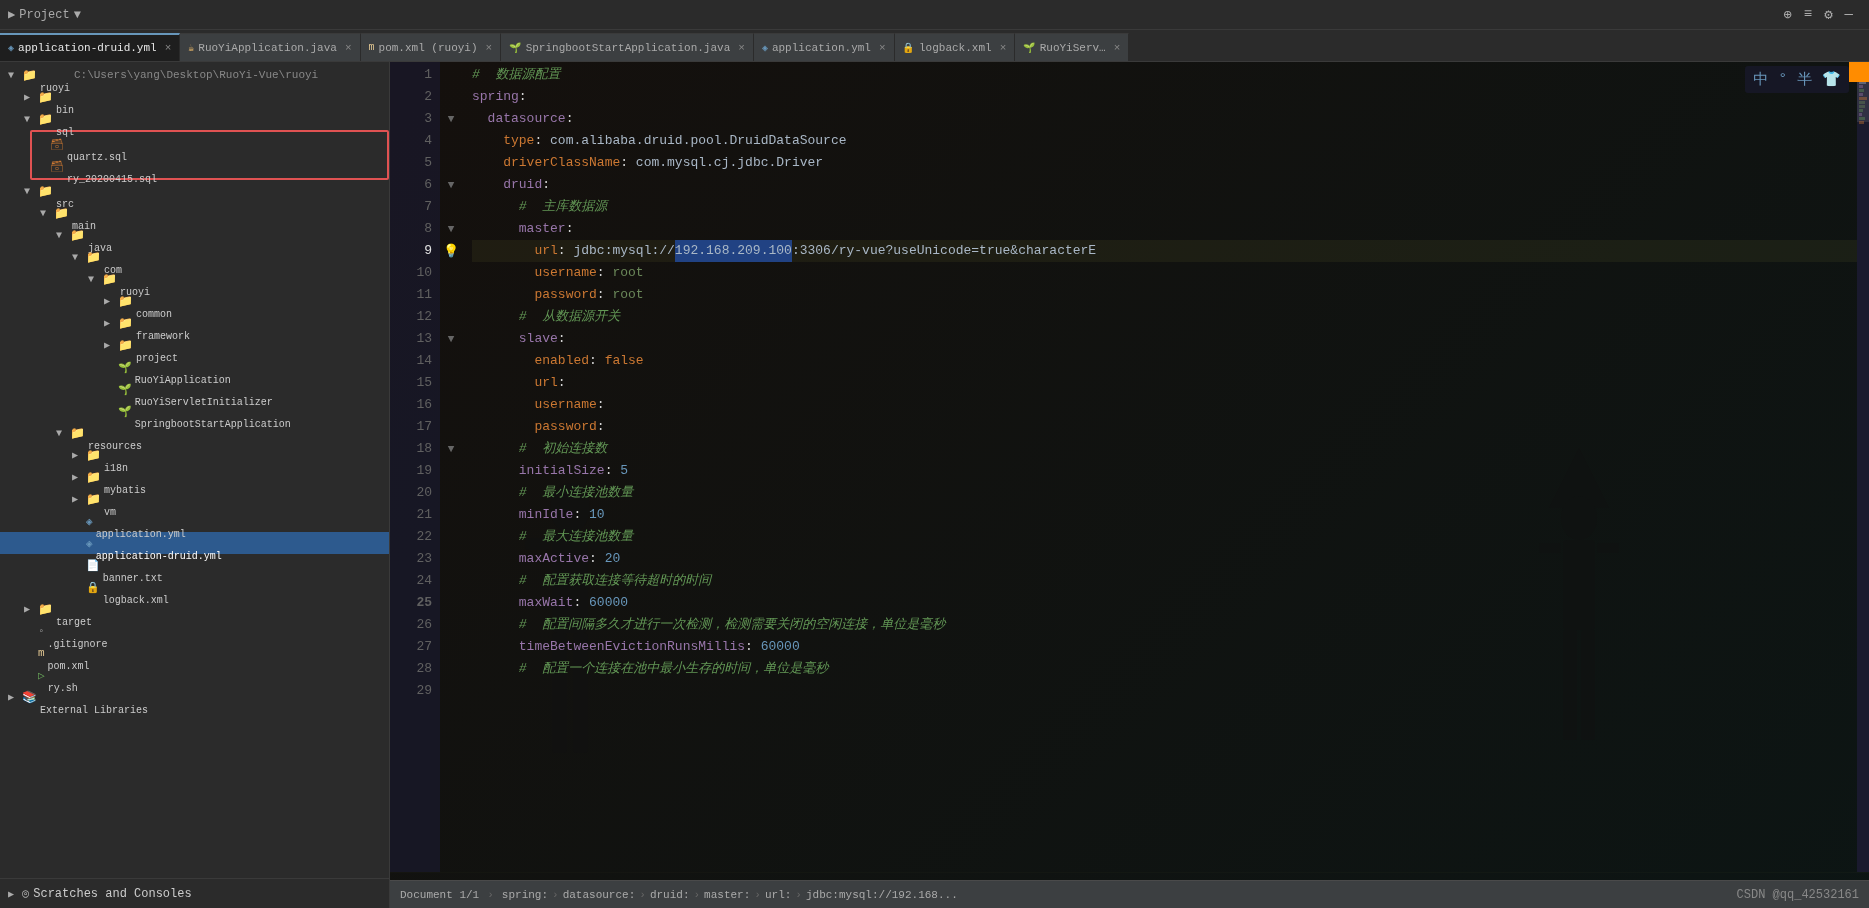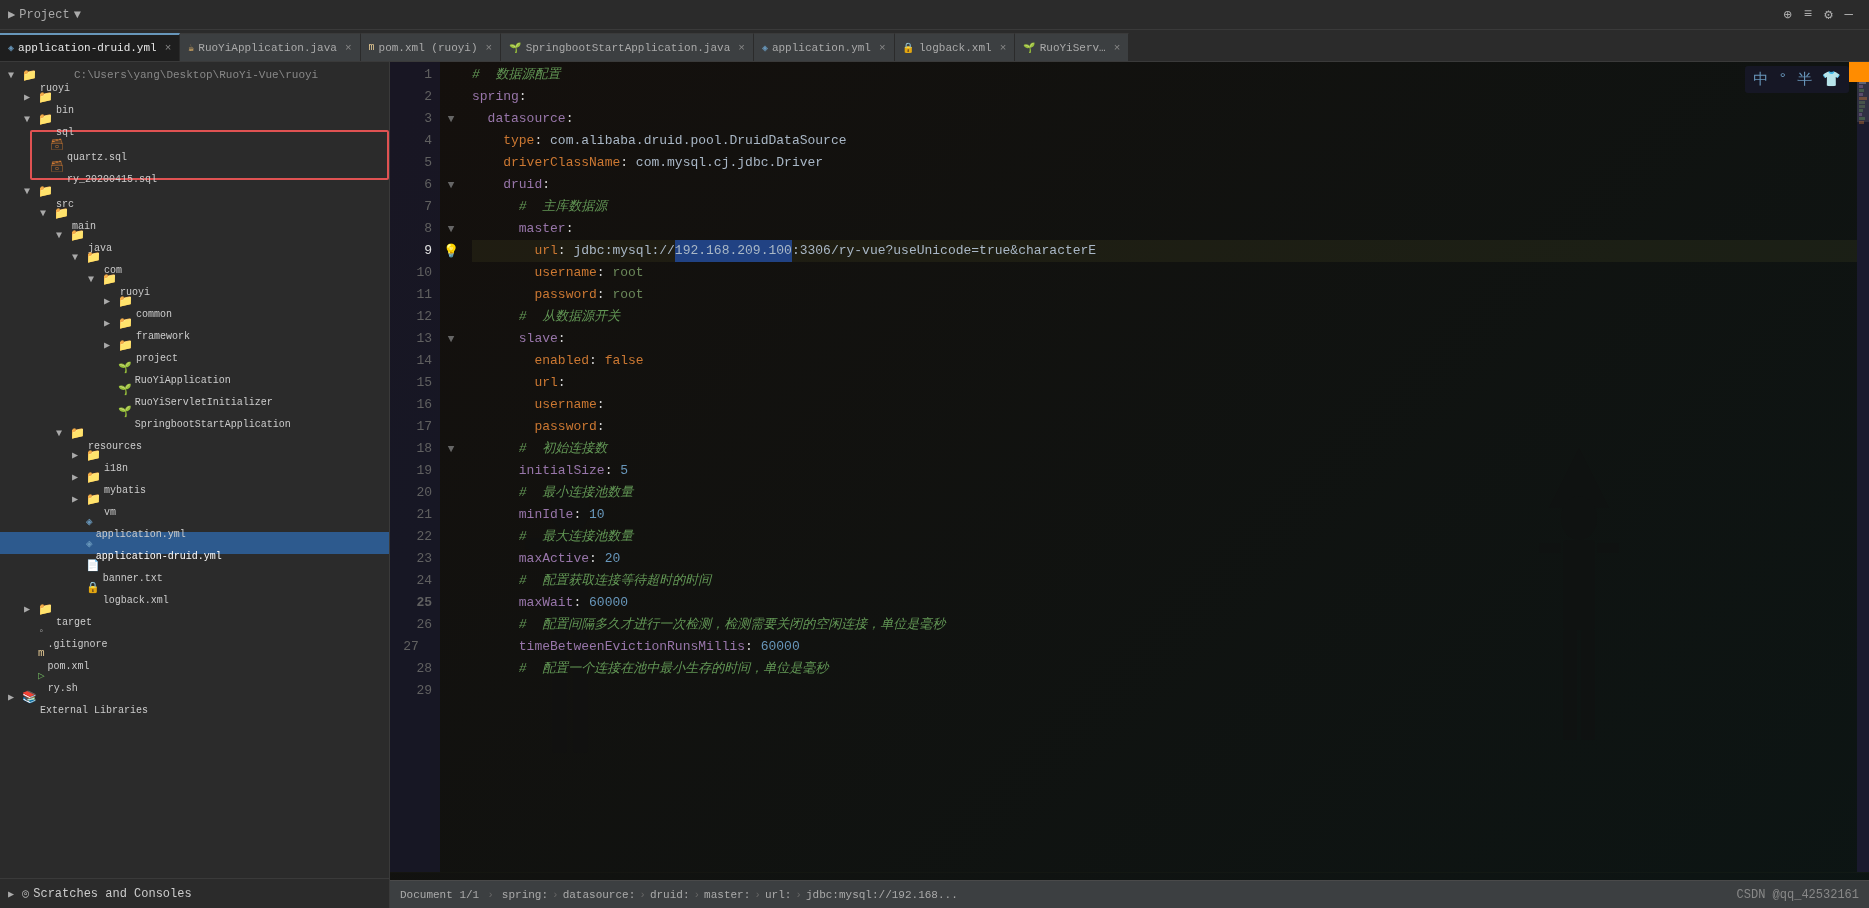--- a/index.html
+++ b/index.html
@@ -605,21 +605,21 @@
         <div style="height:22px;line-height:22px;">17</div>
         <div style="height:22px;line-height:22px;">18</div>
         <div style="height:22px;line-height:22px;">19</div>
         <div style="height:22px;line-height:22px;">20</div>
         <div style="height:22px;line-height:22px;">21</div>
         <div style="height:22px;line-height:22px;">22</div>
         <div style="height:22px;line-height:22px;">23</div>
         <div style="height:22px;line-height:22px;">24</div>
         <div style="height:22px;line-height:22px;font-weight:bold;">25</div>
         <div style="height:22px;line-height:22px;">26</div>
-        <div style="height:22px;line-height:22px;text-align:center;">27</div>
+        <div style="height:22px;line-height:22px;">27</div>
         <div style="height:22px;line-height:22px;">28</div>
         <div style="height:22px;line-height:22px;">29</div>
       </div>
 
       <div style="width:22px;flex-shrink:0;padding-top:2px;">
         <div style="height:22px;"></div>
         <div style="height:22px;"></div>
         <div style="height:22px;display:flex;align-items:center;justify-content:center;">
           <span style="color:#666;font-size:11px;">▼</span>
         </div>

